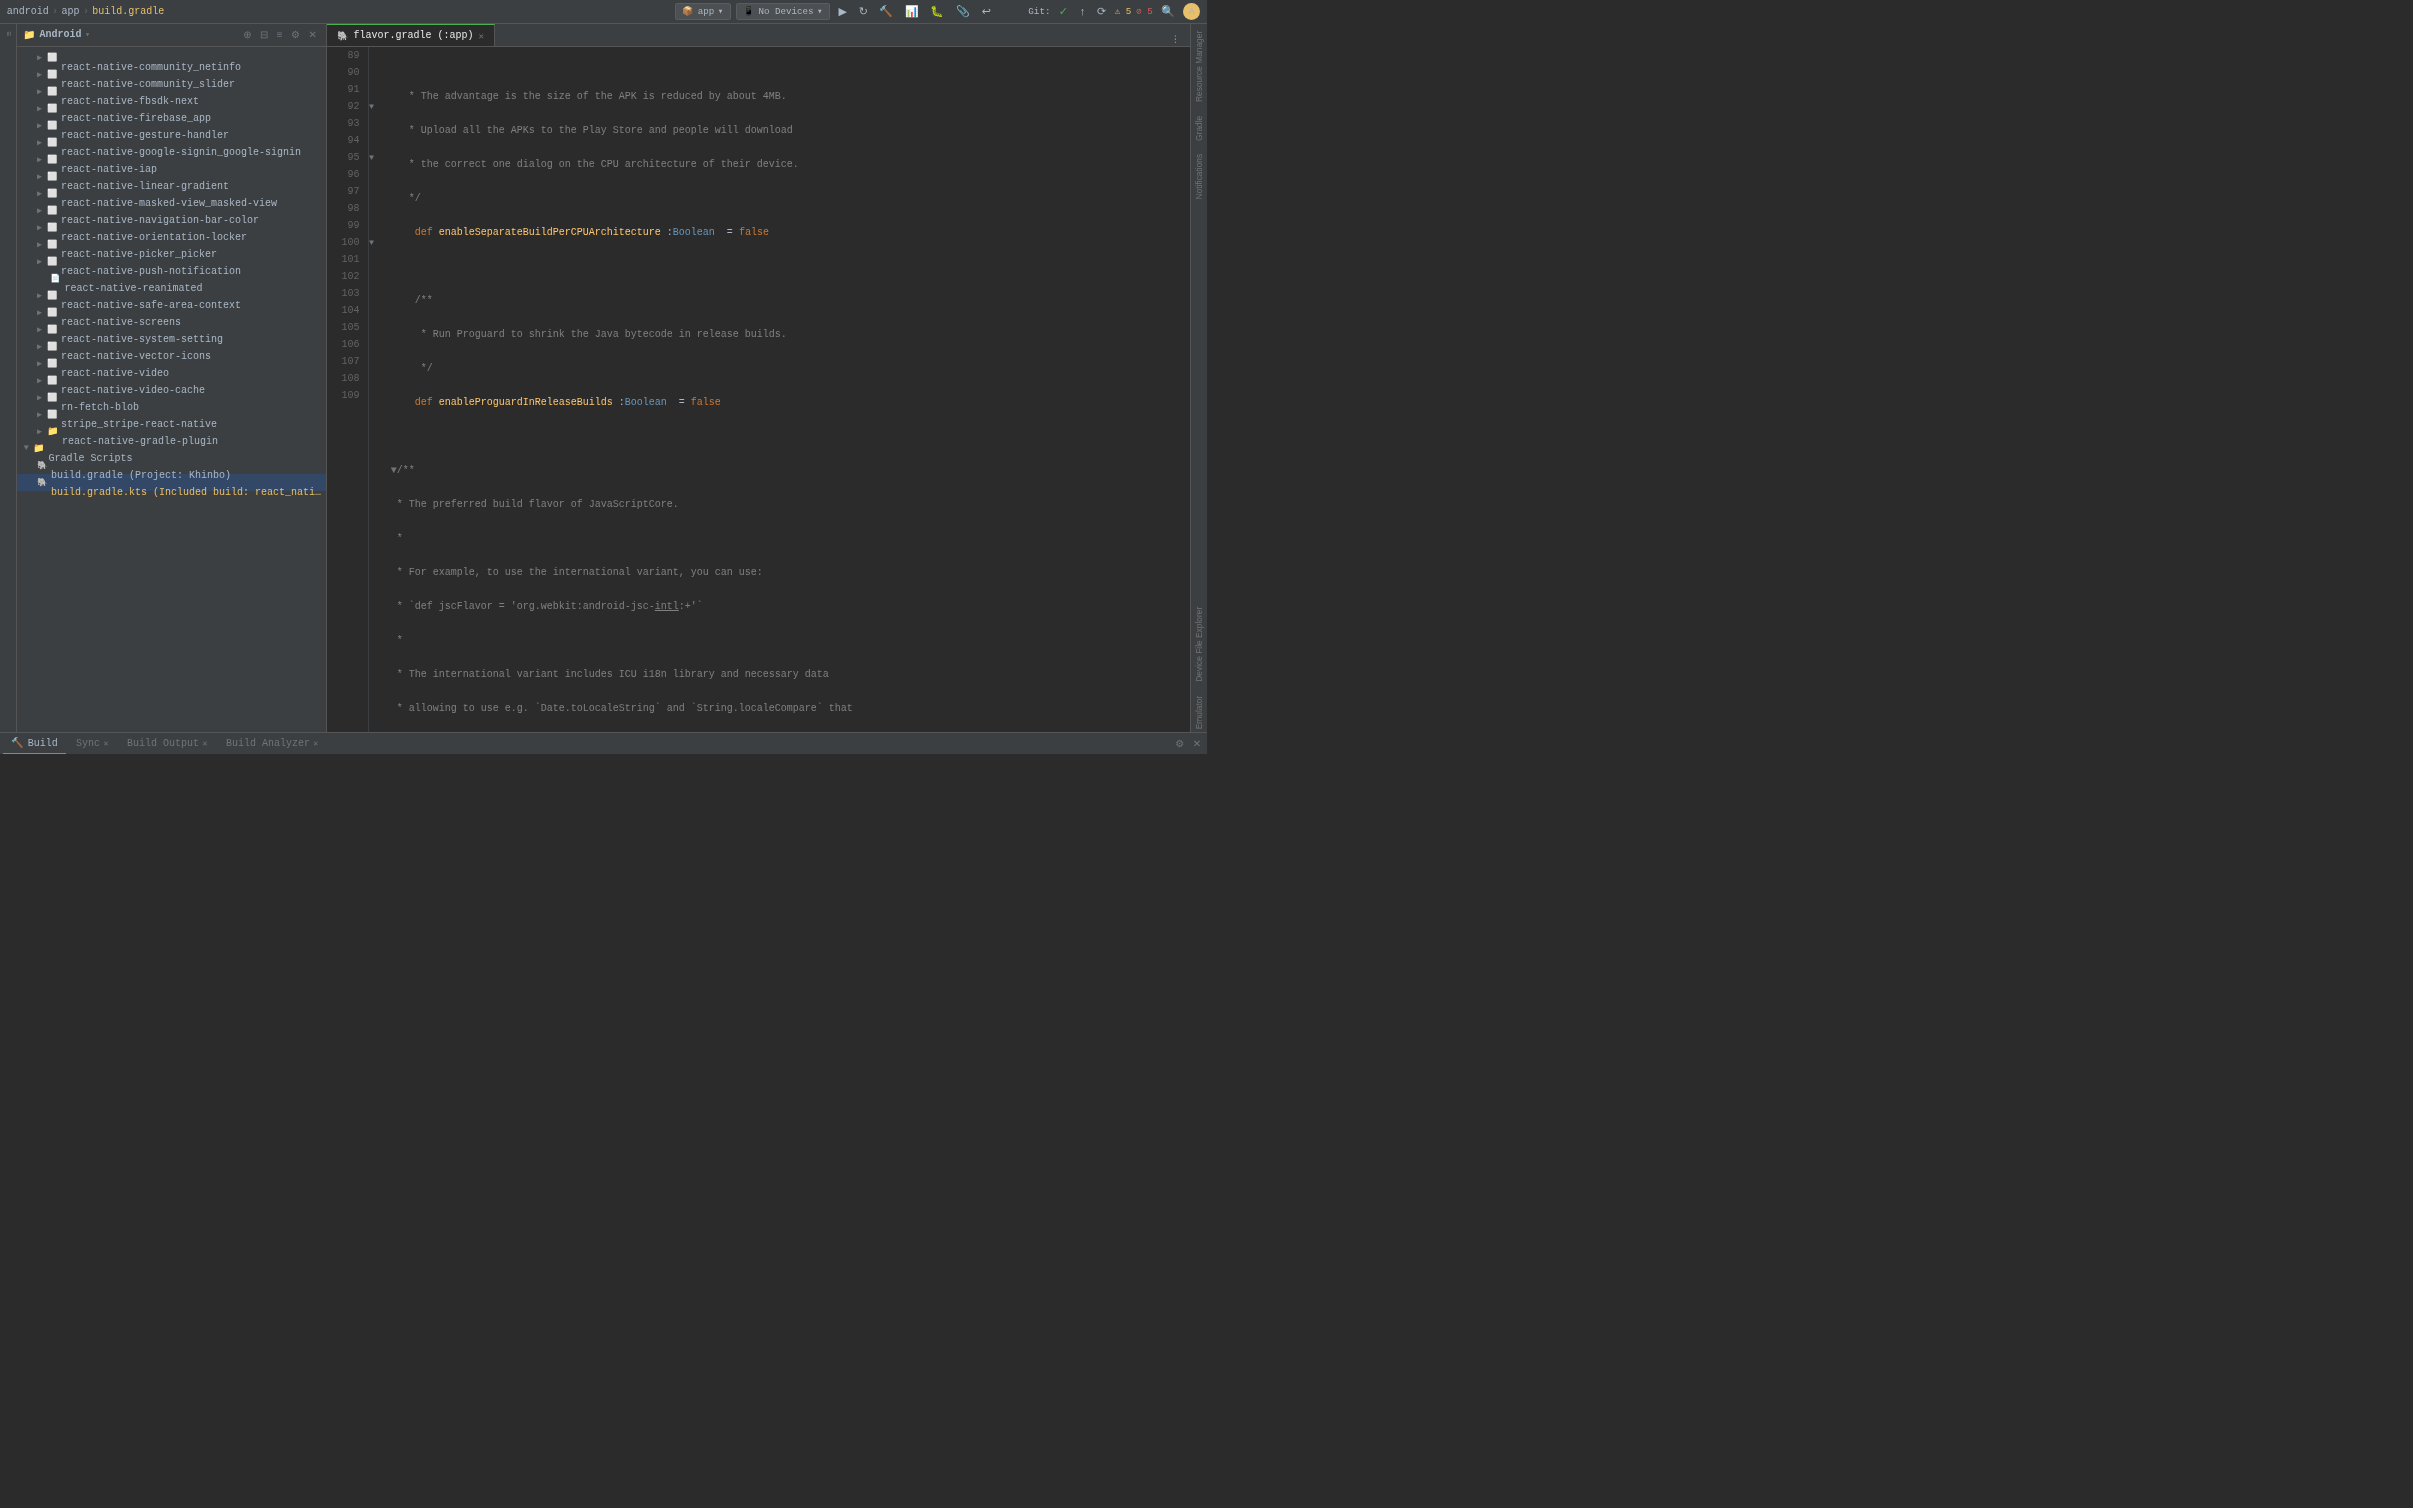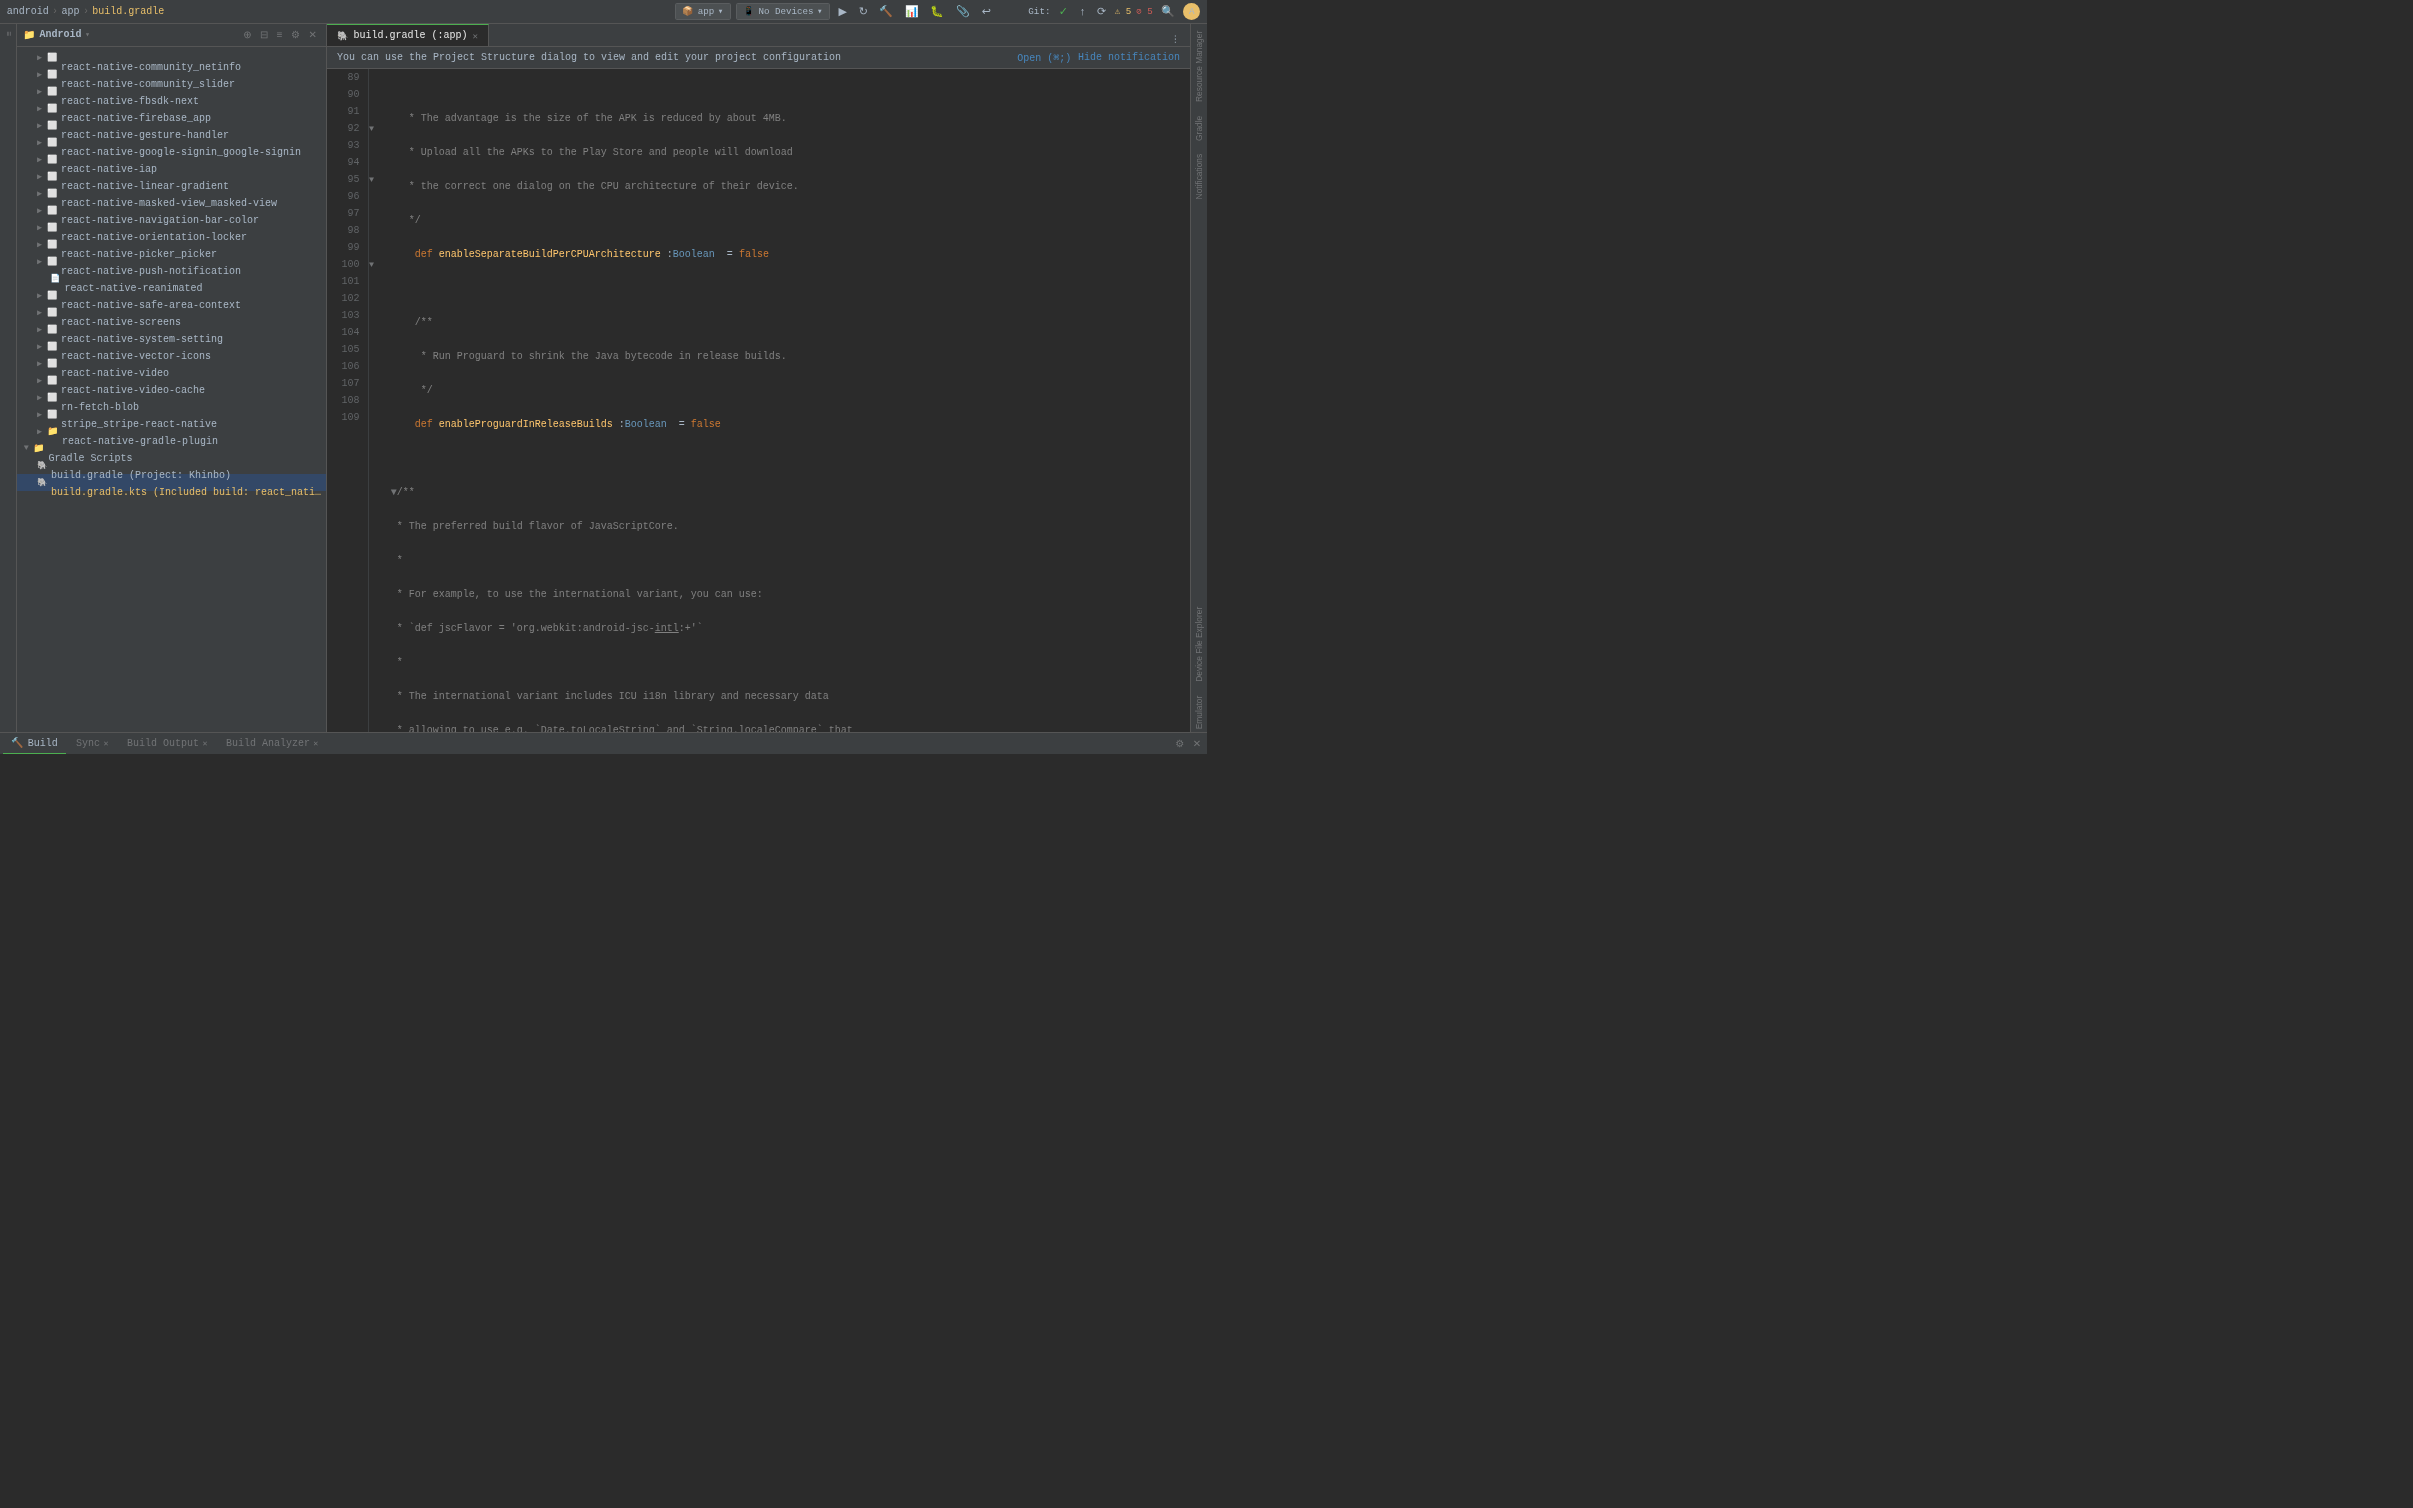--- a/index.html
+++ b/index.html
@@ -634,33 +634,28 @@
         <span class="name orange">build.gradle.kts (Included build: react_native_...</span>
       </div>
     </div>
   </div>
 
   <div class="editor-area">
 
     <div class="editor-tabs">
       <div class="editor-tab active">
         <span style="color:#4CAF50;font-size:9.2px;">🐘</span>
-        <span>build.gradle (:app)</span>
+        <span>flavor.gradle (:app)</span>
         <span class="tab-close">✕</span>
       </div>
       <div style="margin-left:auto;display:flex;align-items:center;padding-right:6.7px;">
         <button class="btn-icon" style="font-size:9.2px;">⋮</button>
       </div>
     </div>
 
-    <div class="notification-bar">
-      <span class="notif-text">You can use the Project Structure dialog to view and edit your project configuration</span>
-      <a class="notif-link">Open (⌘;)</a>
-      <a class="notif-link">Hide notification</a>
-    </div>
 
     <div class="code-editor">
       <div class="line-numbers">
         <span class="line-number">89</span>
         <span class="line-number">90</span>
         <span class="line-number">91</span>
         <span class="line-number">92</span>
         <span class="line-number">93</span>
         <span class="line-number">94</span>
         <span class="line-number">95</span>

